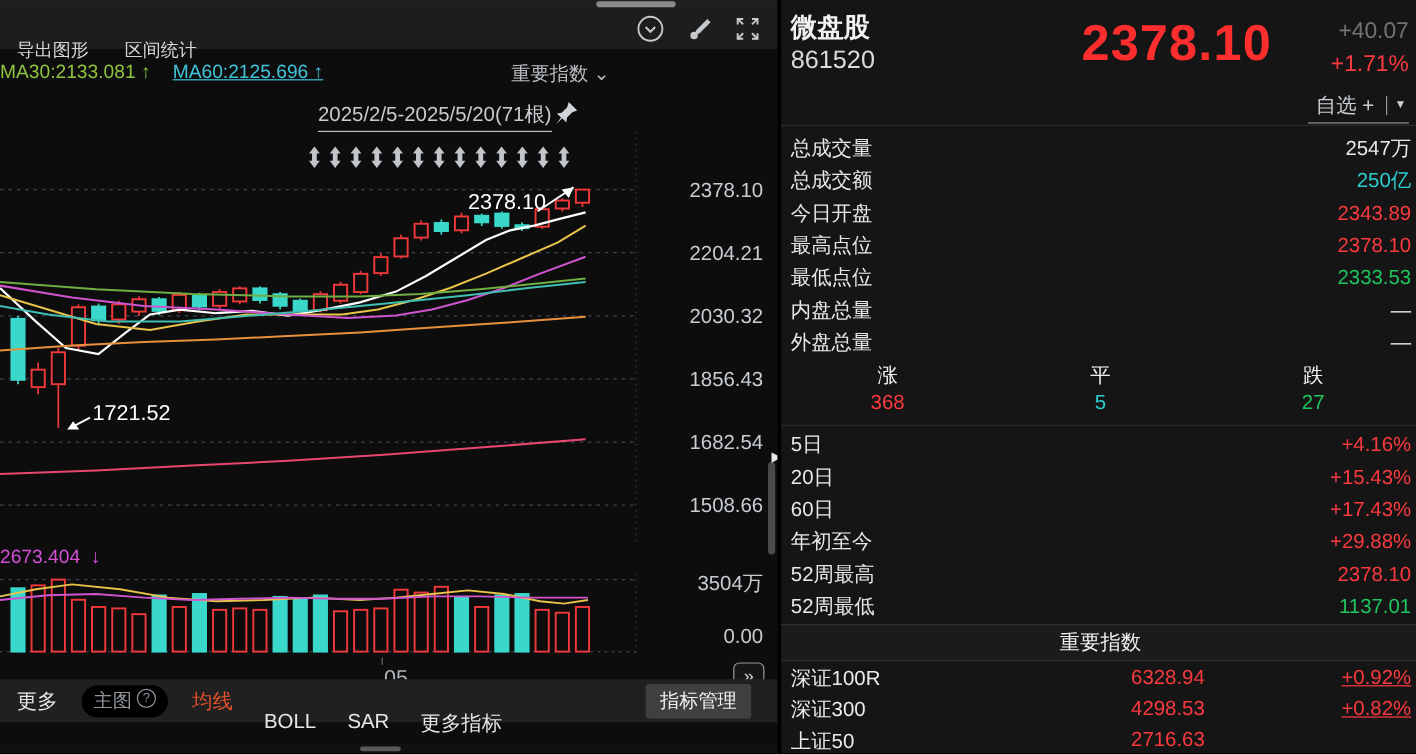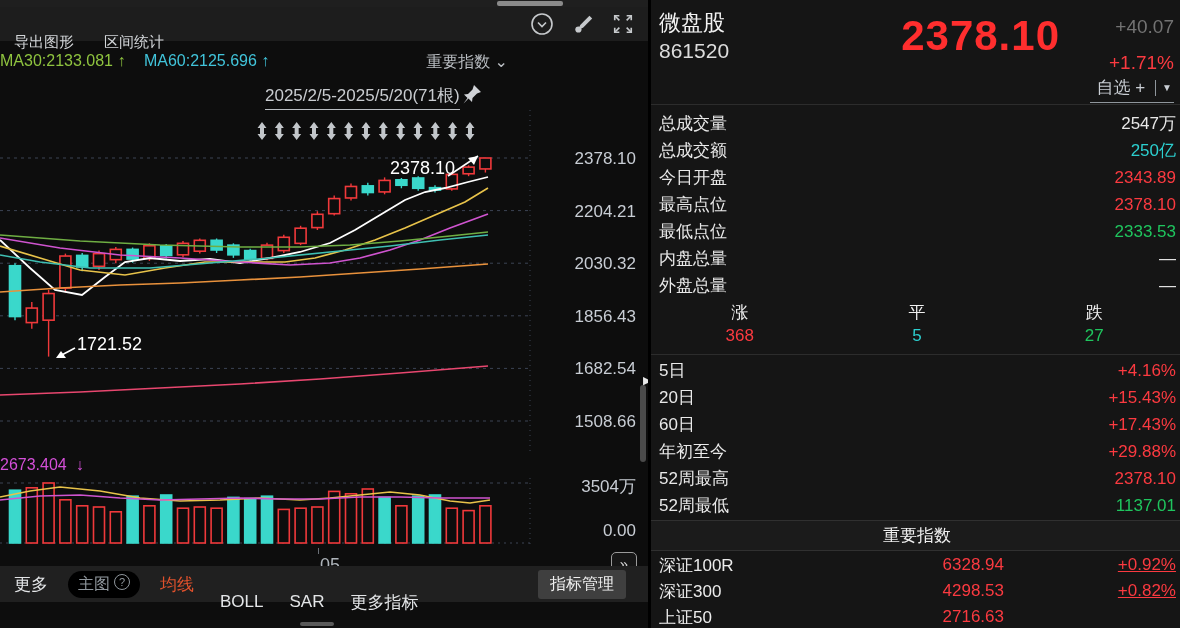--- a/index.html
+++ b/index.html
@@ -11,21 +11,21 @@
   .left { position:absolute; left:0; top:0; width:648px; height:628px; background:#0d0d0d; }
   .top-strip { position:absolute; left:0; top:0; width:648px; height:7px; background:#1f1f1f; }
   .strip-thumb { position:absolute; left:497px; top:1px; width:66px; height:5px; background:#8a8a8a; border-radius:2px; }
   .chart-toolbar { position:absolute; left:0; top:7px; width:648px; height:34px; background:#1d1d1d; display:flex; align-items:center; }
   .chart-toolbar .tb-item { color:#d4d7da; font-size:15px; margin-left:14px; cursor:pointer;margin-top:36px; }
   .chart-toolbar .tb-item + .tb-item { margin-left:30px; }
   .tb-icons { position:absolute; right:14px; top:0; height:34px; display:flex; align-items:center; gap:18px; }
   .tb-icons svg { display:block; }
 
   .ma-row { position:absolute; left:0; top:52px; width:530px; height:22px; font-size:16px; white-space:nowrap; }
-  .ma30 { color:#8fc43f; } .ma60 { color:#41c4da; margin-left:14px; }
+  .ma30 { color:#8fc43f; } .ma60 { color:#41c4da; margin-left:14px;text-decoration:underline; }
   .ma-settings { position:absolute; right:22px; top:0; color:#b9bdc2; cursor:pointer; }
   .range-label { position:absolute; left:265px; top:84px; color:#c9ccd0; font-size:17px;
                  border-bottom:1px solid #b9bdc2; padding-bottom:2px; cursor:pointer; }
   .pin { position:absolute; left:462px; top:84px; }
 
   .scrollbar-v { position:absolute; left:640px; top:385px; width:6px; height:77px; background:#4a4a4a; border-radius:3px; }
   .panel-collapse { position:absolute; left:643px; top:374px; color:#e8e8e8; font-size:11px; cursor:pointer; }
 
   
   .vol-header { position:absolute; left:0; top:453px; width:530px; height:26px; font-size:16px; }
@@ -51,25 +51,25 @@
            display:flex; align-items:center; justify-content:center; }
   .bt-active { color:#e0512c; margin-left:20px; }
   .bt-item.sp { margin-left:26px;margin-top:36px; }
   .manage-btn { position:absolute; right:22px; top:4px; background:#3f3f3f; color:#f0f0f0; font-size:16px;
                 padding:4px 12px; border-radius:3px; cursor:pointer; }
   .bottom-strip { position:absolute; left:0; top:620px; width:648px; height:8px; background:#101010; }
   .bottom-thumb { position:absolute; left:300px; top:2px; width:34px; height:4px; background:#5a5a5a; border-radius:2px; }
 
   
   .right { position:absolute; left:648px; top:0; width:532px; height:628px; background:#151515; border-left:3px solid #000; }
-  .q-name { position:absolute; left:8px; top:8px; color:#f2f2f2; font-size:22px; }
+  .q-name { position:absolute; left:8px; top:8px; color:#f2f2f2; font-size:22px;font-weight:bold; }
   .q-code { position:absolute; left:8px; top:39px; color:#dcdcdc; font-size:21px; }
   .q-price { position:absolute; right:120px; top:12px; color:#ff2e2e; font-size:42px; font-weight:bold; letter-spacing:1px; }
   .q-chg { position:absolute; right:6px; top:16px; color:#737373; font-size:19px; }
-  .q-pct { position:absolute; right:6px; top:52px; color:#fb3a40; font-size:19px; }
+  .q-pct { position:absolute; right:6px; top:43px; color:#fb3a40; font-size:19px; }
   .watch-wrap { position:absolute; right:6px; top:76px; color:#c9ced4; font-size:17px;
                 border-bottom:1px solid #8f969c; padding:0 2px 3px 6px; display:flex; align-items:center; cursor:pointer; }
   .watch-sep { width:1px; height:16px; background:#8f969c; margin:0 6px 0 10px; }
   .watch-caret { font-size:10px; color:#c9ced4; }
   .hr1 { position:absolute; left:0; top:104px; width:532px; height:1px; background:#2c2c2c; }
 
   .stats { position:absolute; left:0; top:110px; width:532px; }
   .srow { height:27px; display:flex; align-items:center; justify-content:space-between; padding:0 7px 0 8px; }
   .srow .lbl { color:#e9e9e9; font-size:17px; }
   .srow .val { font-size:17px; }

